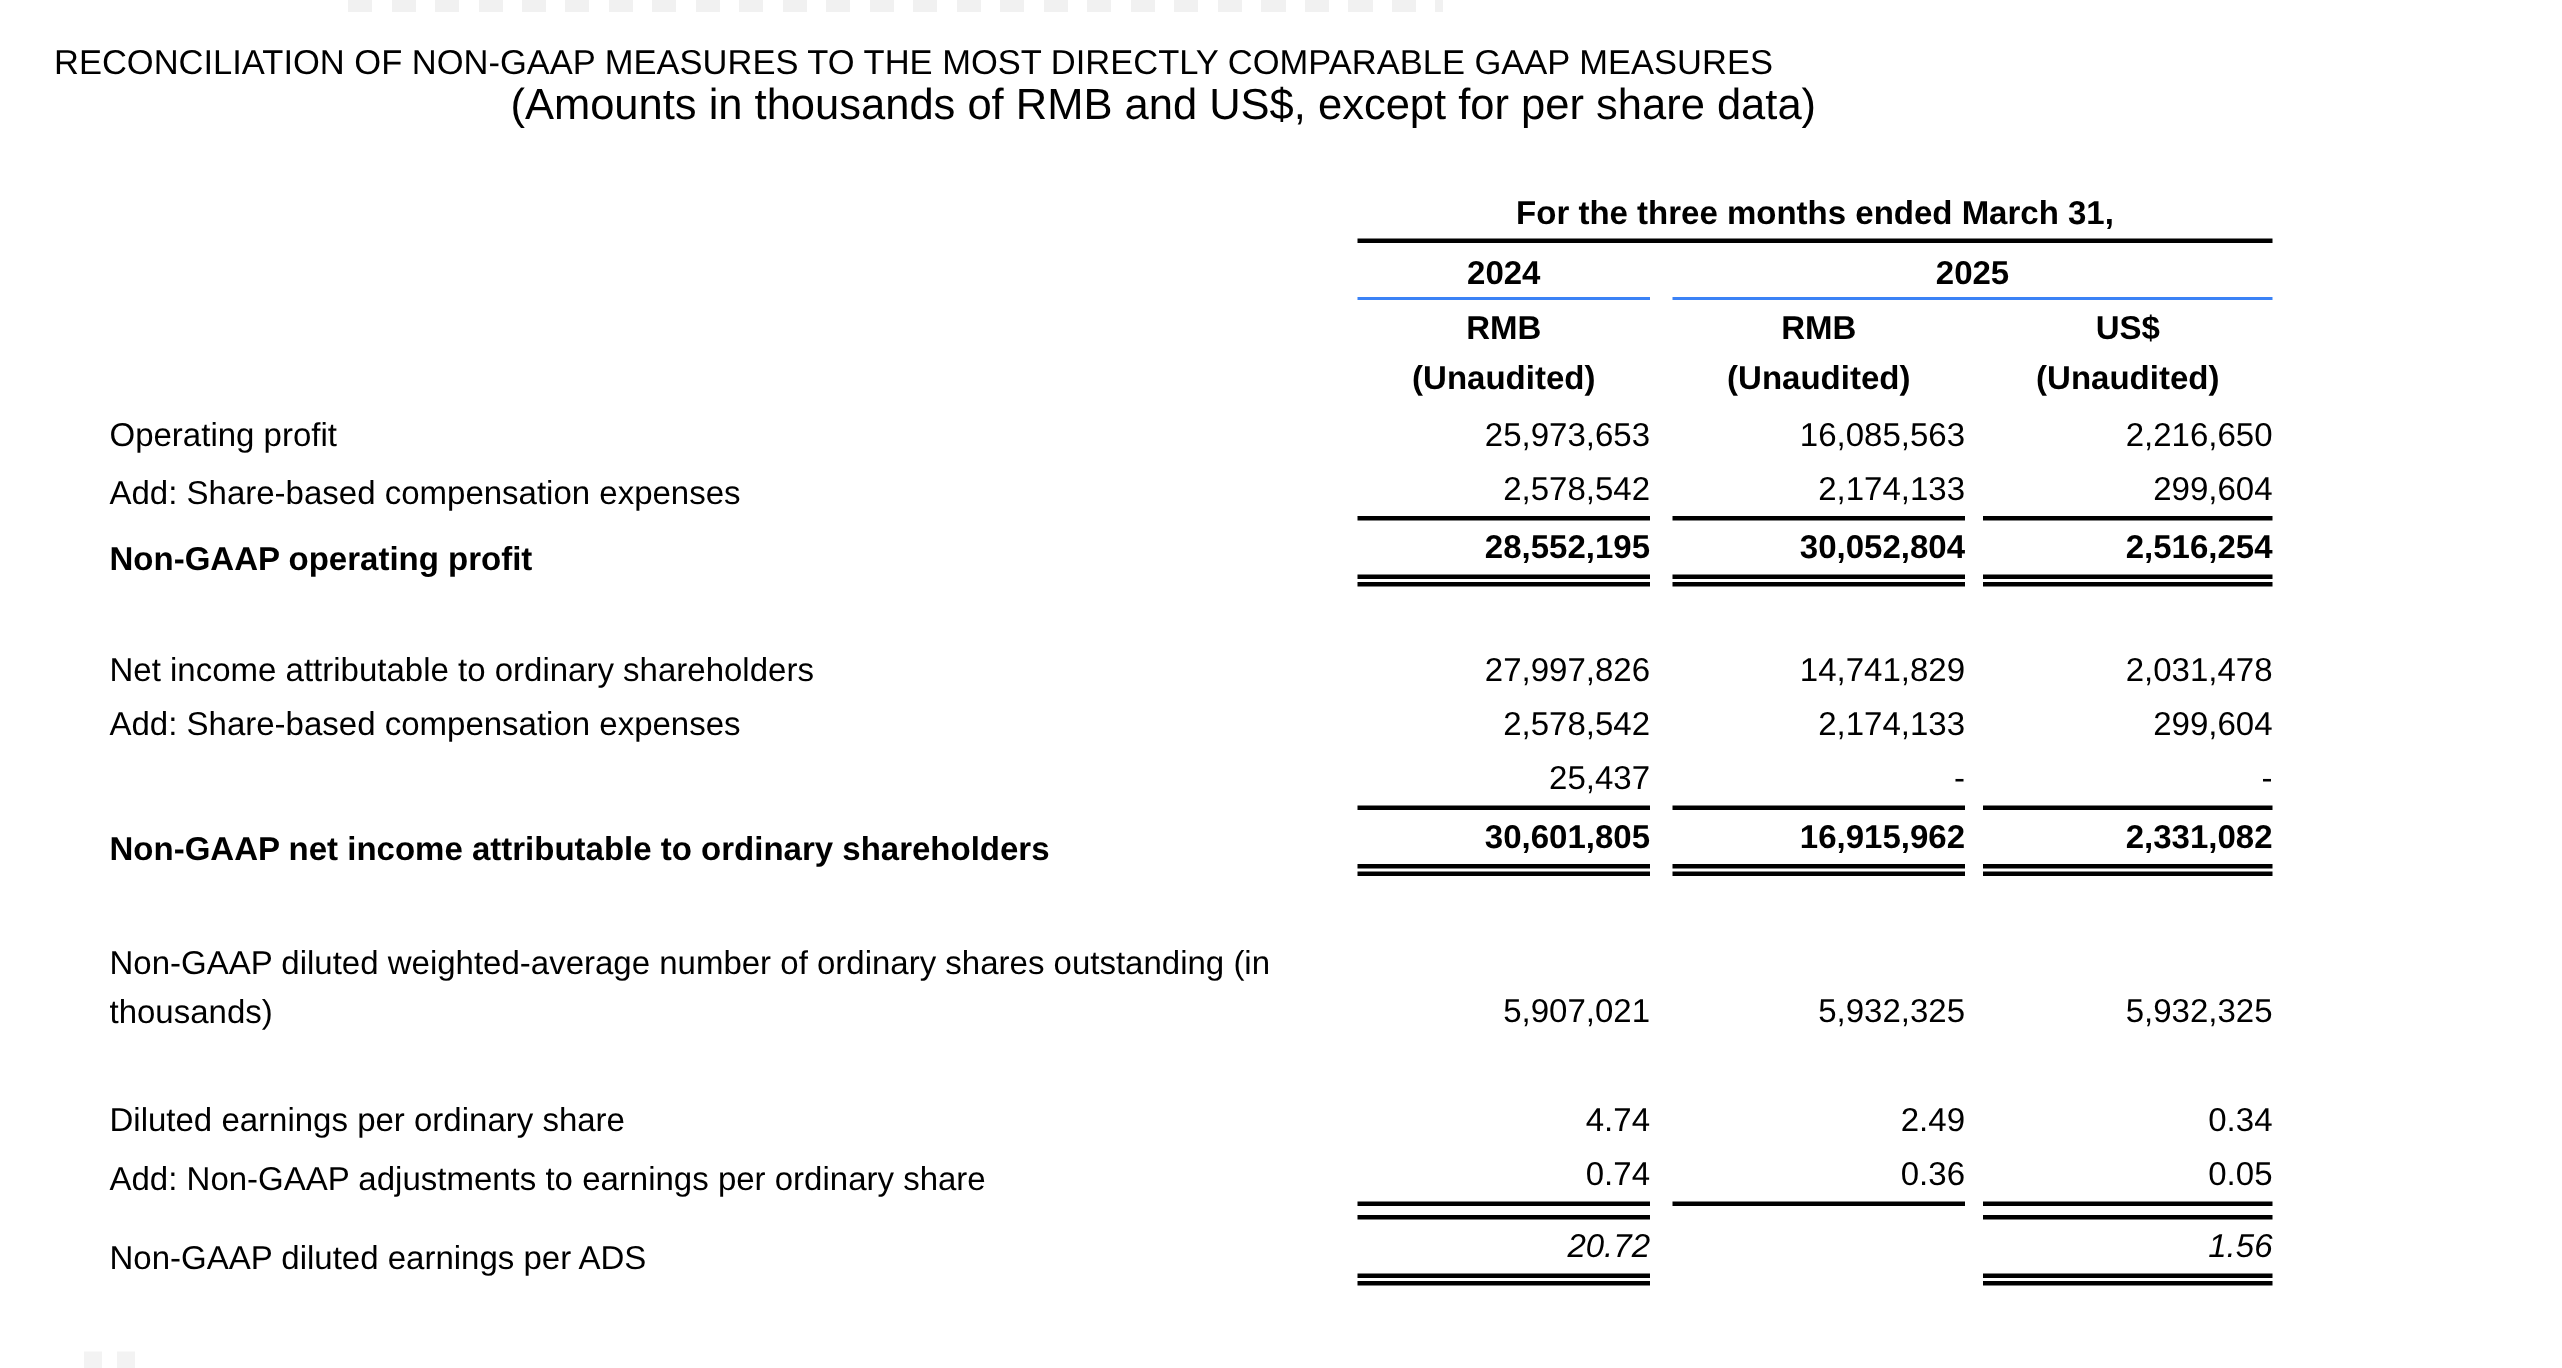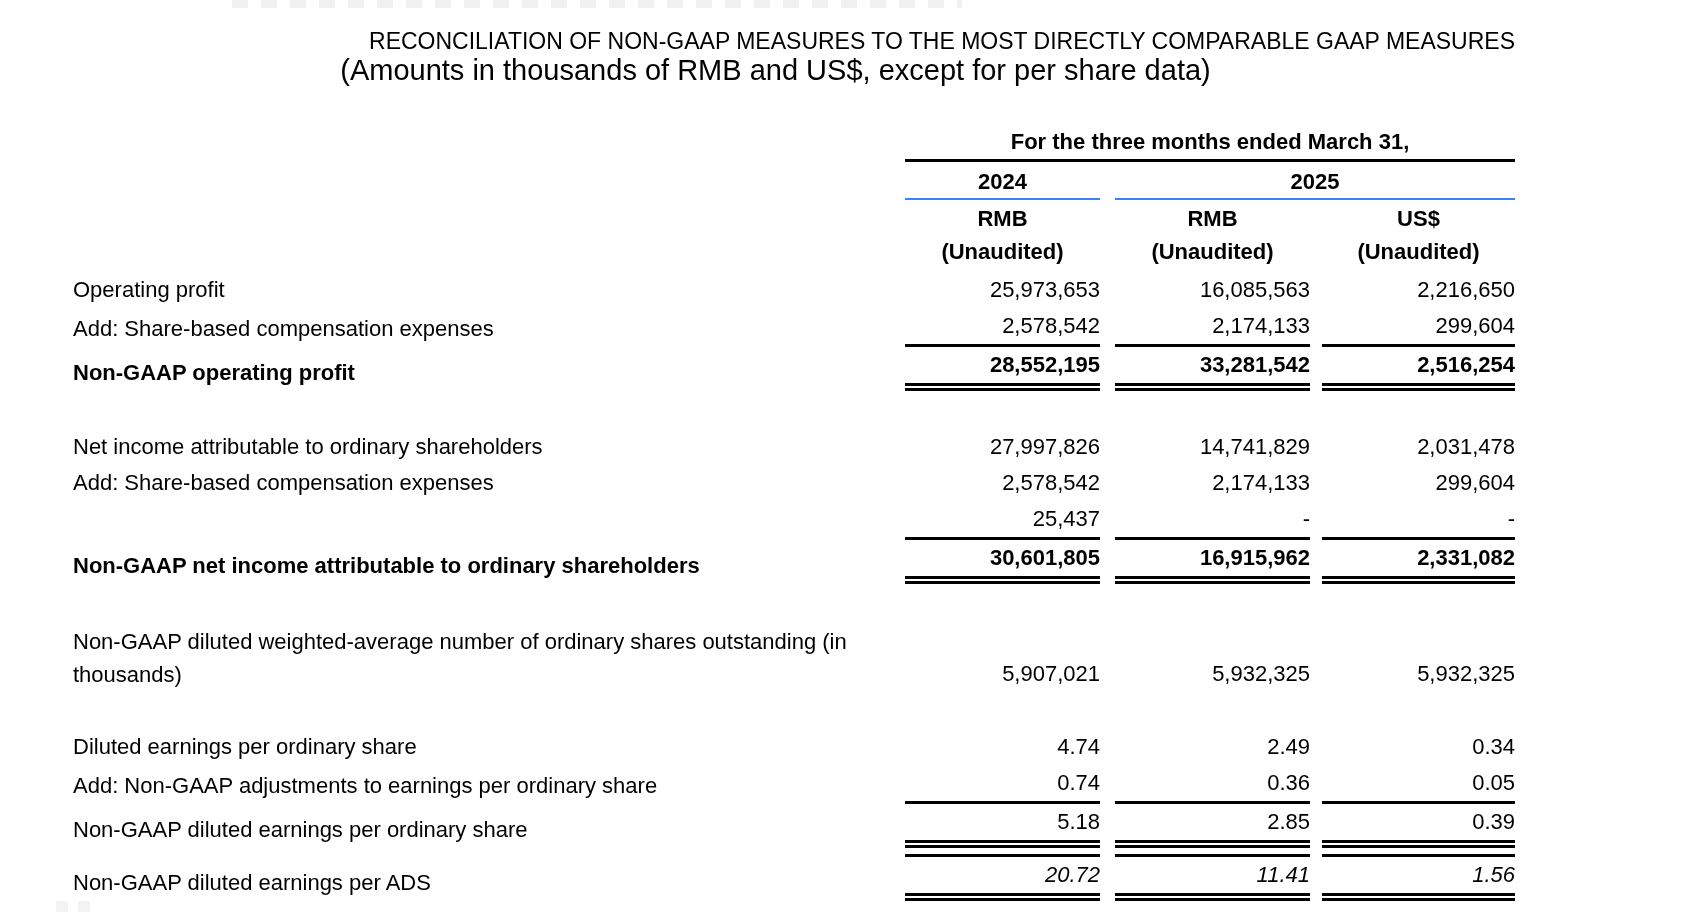--- a/index.html
+++ b/index.html
@@ -20,21 +20,21 @@
   
   .artifact-top {
     position: absolute; left: 232px; top: 0; width: 730px; height: 8px;
     background: repeating-linear-gradient(90deg, #f1f1f1 0 16px, #ffffff 16px 29px);
   }
   .artifact-bottom {
     position: absolute; left: 56px; bottom: 0; width: 44px; height: 11px;
     background: repeating-linear-gradient(90deg, #f3f3f3 0 12px, #ffffff 12px 22px);
   }
   .t1 {
-    text-align: right;
+    text-align: left;
     font-size: 23px;
     line-height: 30px;
   }
   .t2 {
     text-align: center;
     font-size: 29px;
     line-height: 29px;
   }
   .tbl { margin-top: 40px; }
   .row {
@@ -115,21 +115,21 @@
         </div>
         <div class="row">
           <div class="lbl">Add: Share-based compensation expenses</div>
           <div class="v v1 ru">2,578,542</div>
           <div class="v v2 ru">2,174,133</div>
           <div class="v v3 ru">299,604</div>
         </div>
         <div class="row bold">
           <div class="lbl">Non-GAAP operating profit</div>
           <div class="v v1 rd">28,552,195</div>
-          <div class="v v2 rd">33,281,542</div>
+          <div class="v v2 rd">30,052,804</div>
           <div class="v v3 rd">2,516,254</div>
         </div>
       </div>
 
       <div class="sec">
         <div class="row">
           <div class="lbl">Net income attributable to ordinary shareholders</div>
           <div class="v v1">27,997,826</div>
           <div class="v v2">14,741,829</div>
           <div class="v v3">2,031,478</div>
@@ -168,29 +168,22 @@
           <div class="v v1">4.74</div>
           <div class="v v2">2.49</div>
           <div class="v v3">0.34</div>
         </div>
         <div class="row">
           <div class="lbl">Add: Non-GAAP adjustments to earnings per ordinary share</div>
           <div class="v v1 ru">0.74</div>
           <div class="v v2 ru">0.36</div>
           <div class="v v3 ru">0.05</div>
         </div>
-        <div class="row">
-          <div class="lbl">Non-GAAP diluted earnings per ordinary share</div>
-          <div class="v v1 rd">5.18</div>
-          <div class="v v2 rd">2.85</div>
-          <div class="v v3 rd">0.39</div>
-        </div>
         <div class="row ads-row">
           <div class="lbl">Non-GAAP diluted earnings per ADS</div>
           <div class="v v1">20.72</div>
-          <div class="v v2">11.41</div>
           <div class="v v3">1.56</div>
         </div>
       </div>
 
     </div>
   </div>
 </div>
 
 </body></html>

